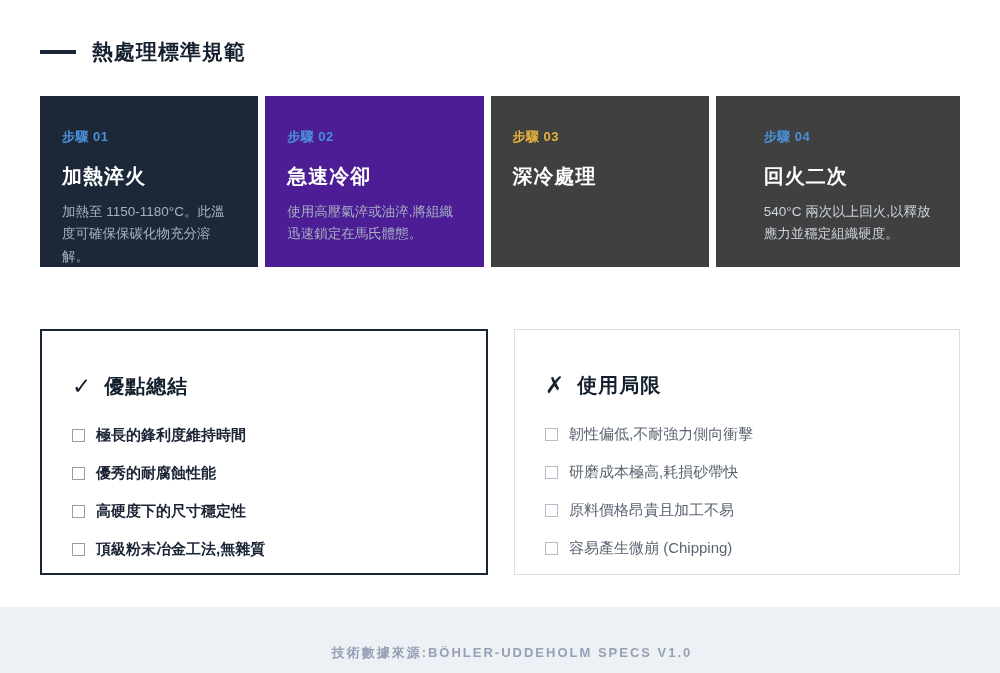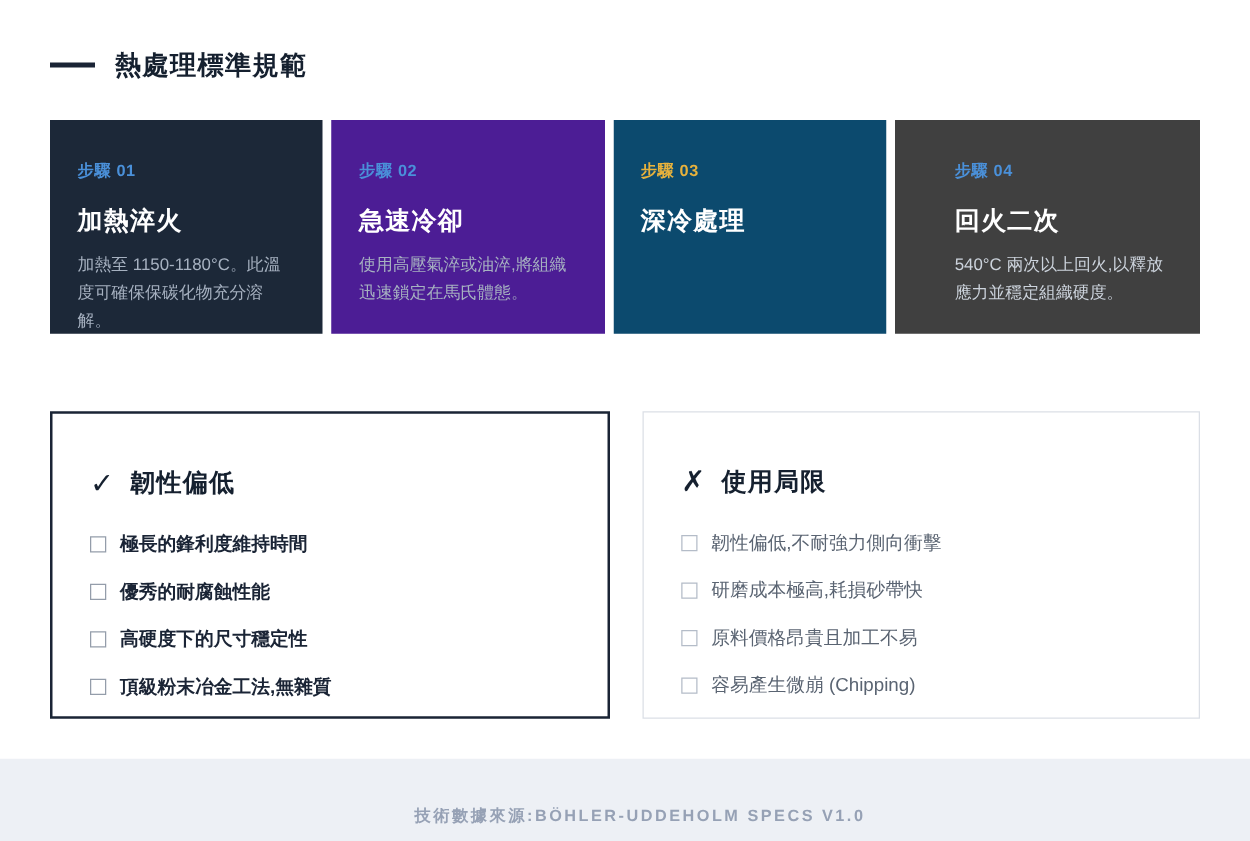--- a/index.html
+++ b/index.html
@@ -39,21 +39,21 @@
     gap: 7px;
     margin: 30px 40px 0 40px;
   }
   .card {
     flex: 1 1 0;
     height: 171px;
     padding: 32px 22px 0 22px;
   }
   .card-1 { background: #1c2838; }
   .card-2 { background: #4c1d95; }
-  .card-3 { background: #0c4a6e; }
+  .card-3 { background: #404040; }
   .card-4 { background: #404040; padding-left: 48px; }
   .step-label {
     font-size: 13px;
     font-weight: bold;
     letter-spacing: 0.5px;
     color: #4a90d9;
   }
   .card-3 .step-label { color: #e8b23c; }
   .card-title {
     margin-top: 17px;
@@ -170,21 +170,21 @@
     <div class="card-title">回火二次</div>
     <div class="card-body">540°C 兩次以上回火,以釋放應力並穩定組織硬度。</div>
   </div>
 </div>
 
 <div class="boxes">
 
   <div class="box box-pros">
     <div class="box-header">
       <span class="box-icon">✓</span>
-      <span class="box-title">韌性偏低</span>
+      <span class="box-title">優點總結</span>
     </div>
     <div class="box-list">
       <div class="box-item">
         <span class="checkbox"></span>
         <span>極長的鋒利度維持時間</span>
       </div>
       <div class="box-item">
         <span class="checkbox"></span>
         <span>優秀的耐腐蝕性能</span>
       </div>

